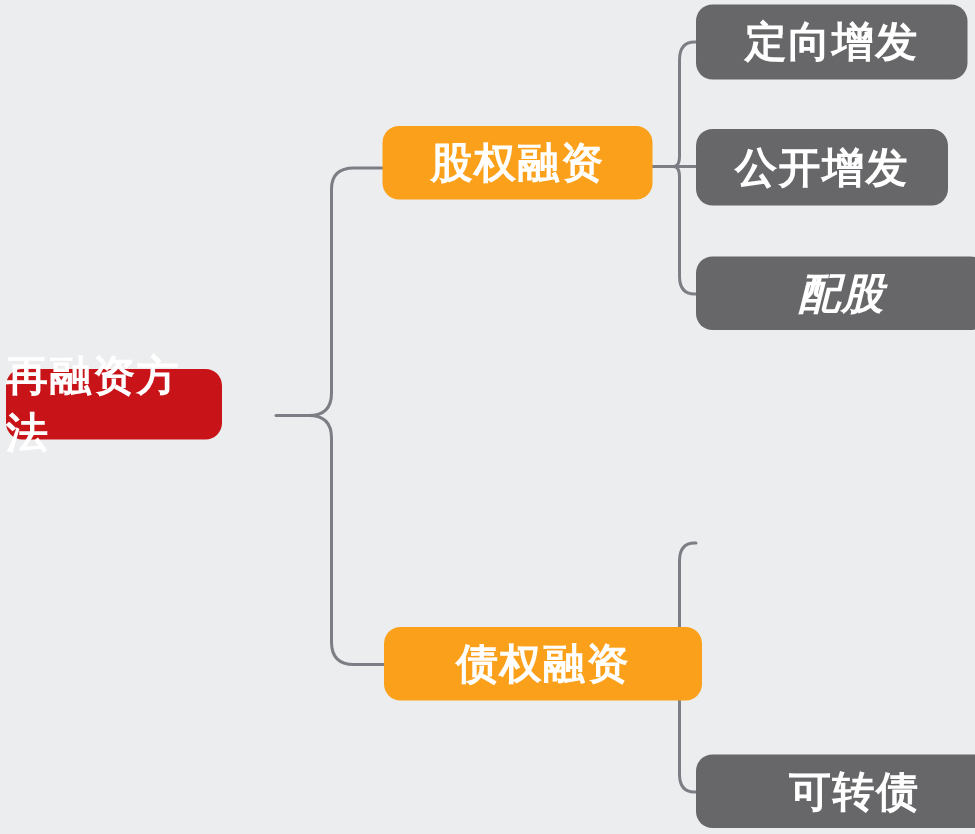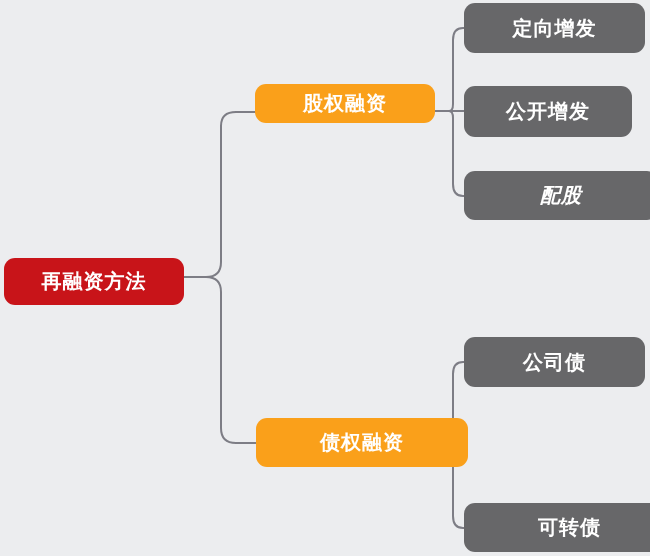--- a/index.html
+++ b/index.html
@@ -28,28 +28,28 @@
     stroke-width: 2;
     stroke-linecap: round;
   }
   .node {
     position: absolute;
     display: flex;
     align-items: center;
     justify-content: center;
     color: var(--color-text, #FFFFFF);
     font-weight: bold;
-    font-size: 20px;
+    font-size: 28px;
     letter-spacing: 1px;
     border-radius: 11px;
     box-sizing: border-box;
     user-select: none;
   }
-  .n-root   { left: 4px;   top: 258px; width: 180px; height: 47px; background: var(--color-root, #C81419); }
-  .n-equity { left: 255px; top: 84px;  width: 180px; height: 39px; background: var(--color-branch, #FAA01A); }
+  .n-root   { left: 4px;   top: 246px; width: 144px; height: 47px; background: var(--color-root, #C81419); }
+  .n-equity { left: 255px; top: 84px;  width: 180px; height: 49px; background: var(--color-branch, #FAA01A); }
   .n-debt   { left: 256px; top: 418px; width: 212px; height: 49px; background: var(--color-branch, #FAA01A); }
   .n-e1     { left: 464px; top: 3px;   width: 181px; height: 50px; background: var(--color-leaf, #676769); }
   .n-e2     { left: 464px; top: 86px;  width: 168px; height: 51px; background: var(--color-leaf, #676769); }
   .n-e3     { left: 464px; top: 171px; width: 194px; height: 49px; background: var(--color-leaf, #676769); font-style: italic; }
   .n-d1     { left: 464px; top: 337px; width: 181px; height: 50px; background: var(--color-leaf, #676769); }
   .n-d2     { left: 464px; top: 503px; width: 211px; height: 49px; background: var(--color-leaf, #676769); }
 </style>
 </head>
 <body>
 
@@ -80,17 +80,16 @@
   <div class="node n-equity">股权融资</div>
 
   <div class="node n-debt">债权融资</div>
 
   <div class="node n-e1">定向增发</div>
 
   <div class="node n-e2">公开增发</div>
 
   <div class="node n-e3">配股</div>
 
-  <div class="node n-d1">公司债</div>
 
   <div class="node n-d2">可转债</div>
 
 </div>
 
 </body></html>

